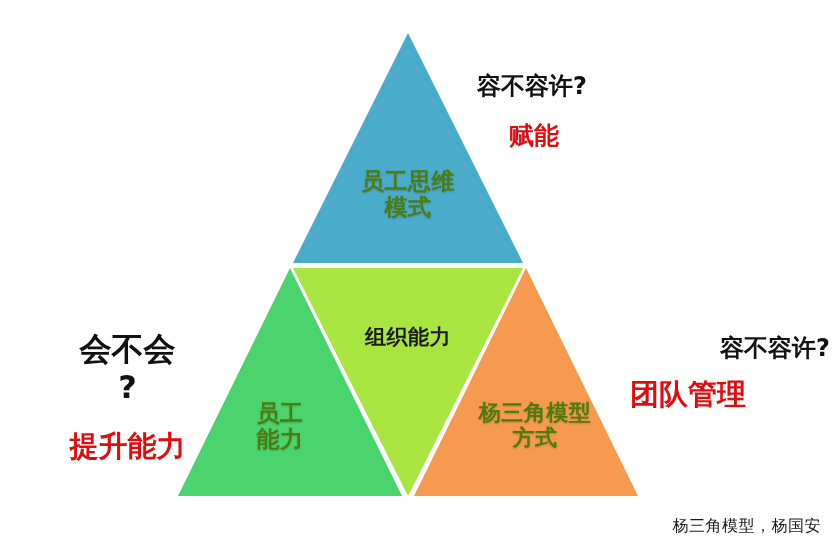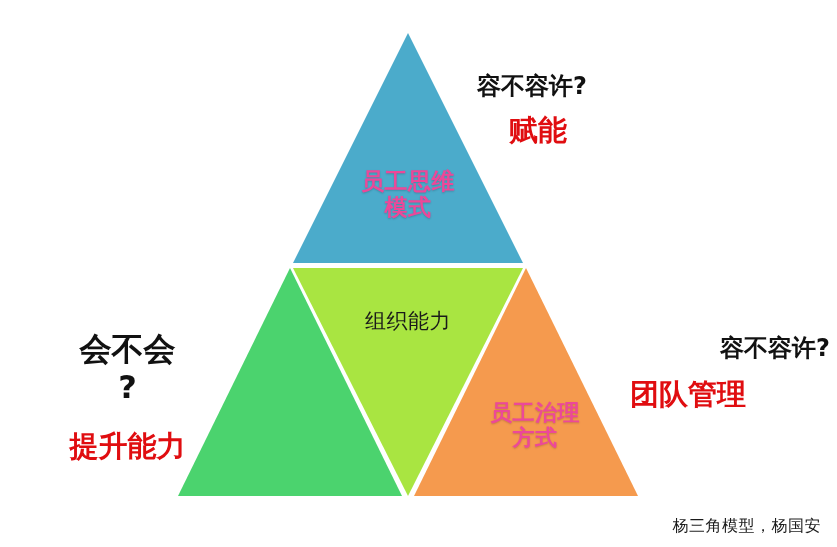--- a/index.html
+++ b/index.html
@@ -39,41 +39,41 @@
     position: absolute;
     text-align: center;
     font-weight: bold;
     line-height: 1.14;
     letter-spacing: 0.5px;
     white-space: pre-line;
     pointer-events: none;
   }
 
   .face-label.white {
-    color: #ec4899;
+    color: #4d7c0f;
     text-shadow: 0 1px 2px rgba(0,0,0,0.18);
   }
 
   .face-label.dark {
     color: #1a1a1a;
   }
 
   #label-top {
     left: 318px;
     top: 168px;
     width: 180px;
     font-size: 23px;
   }
 
   #label-center {
     left: 318px;
-    top: 310px;
+    top: 326px;
     width: 180px;
     font-size: 21px;
-    font-weight: normal;
+    font-weight: bold;
   }
 
   #label-left {
     left: 205px;
     top: 400px;
     width: 150px;
     font-size: 23px;
   }
 
   #label-right {
@@ -93,23 +93,23 @@
     color: #111111;
     font-weight: bold;
     font-size: 24px;
     line-height: 1.2;
     white-space: pre-line;
   }
 
   .annotation .answer {
     color: #e00d10;
     font-weight: bold;
-    font-size: 29px;
+    font-size: 25px;
     line-height: 1.2;
-    margin-top: 12px;
+    margin-top: 20px;
   }
 
   #annotation-top-right {
     left: 455px;
     top: 72px;
     width: 230px;
   }
 
   #annotation-top-right .question {
     text-align: left;
@@ -179,22 +179,24 @@
     <polygon points="290,268 178,496 402,496" fill="#4BD36E"></polygon>
 
     <polygon points="526,268 414,496 638,496" fill="#F59A4E"></polygon>
   </svg>
 
   <div class="face-label white" id="label-top">员工思维
 模式</div>
 
   <div class="face-label dark" id="label-center">组织能力</div>
 
-
-  <div class="face-label white" id="label-right">员工治理
+  <div class="face-label white" id="label-left">员工
+能力</div>
+
+  <div class="face-label white" id="label-right">杨三角模型
 方式</div>
 
   <div class="annotation" id="annotation-top-right">
     <div class="question">容不容许?</div>
     <div class="answer">赋能</div>
   </div>
 
   <div class="annotation" id="annotation-left">
     <div class="question">会不会
 ?</div>

